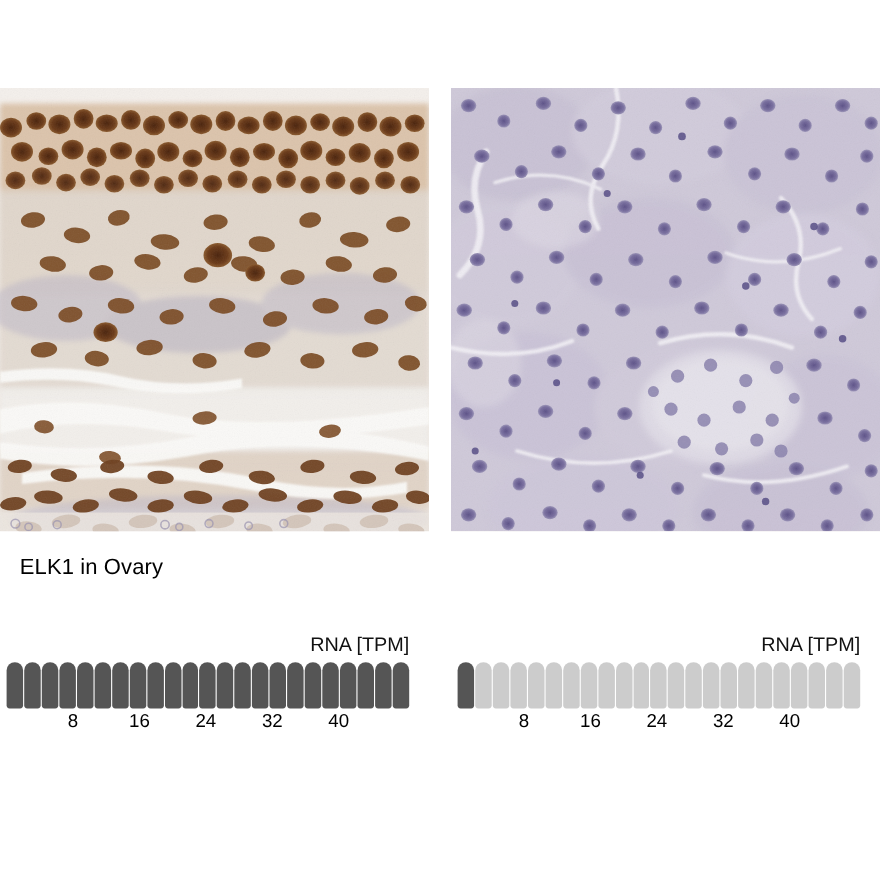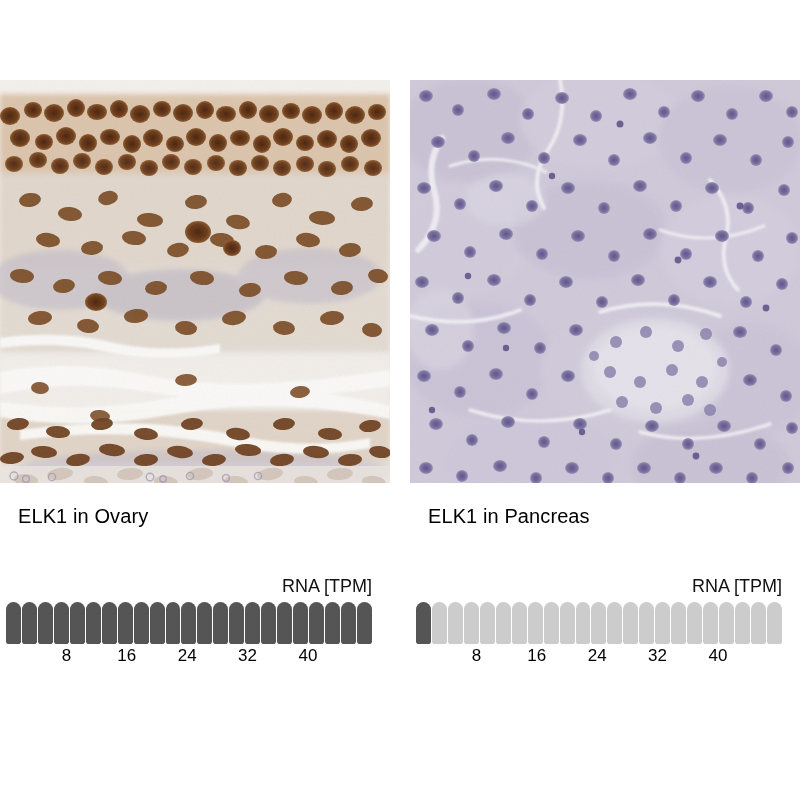--- a/index.html
+++ b/index.html
@@ -491,21 +491,20 @@
               <circle cx="172" cy="352" r="3.2"></circle>
             <circle cx="286" cy="376" r="3.4"></circle>
               <circle cx="22" cy="330" r="3.2"></circle>
           </g>
 
           <rect width="390" height="403" filter="url(#gr2)" opacity="0.5"></rect>
         </g>
       </svg>
     </div>
 
-    <div class="caption">ELK1 in Pancreas</div>
 
     <div class="gauge-wrap">
       <div class="rna-label">RNA [TPM]</div>
       <div class="pills">
           <div class="pill on" style="background: rgb(85, 85, 85);"></div>
           <div class="pill" style="background: rgb(204, 204, 204);"></div>
           <div class="pill" style="background: rgb(204, 204, 204);"></div>
           <div class="pill" style="background: rgb(204, 204, 204);"></div>
           <div class="pill" style="background: rgb(204, 204, 204);"></div>
           <div class="pill" style="background: rgb(204, 204, 204);"></div>

